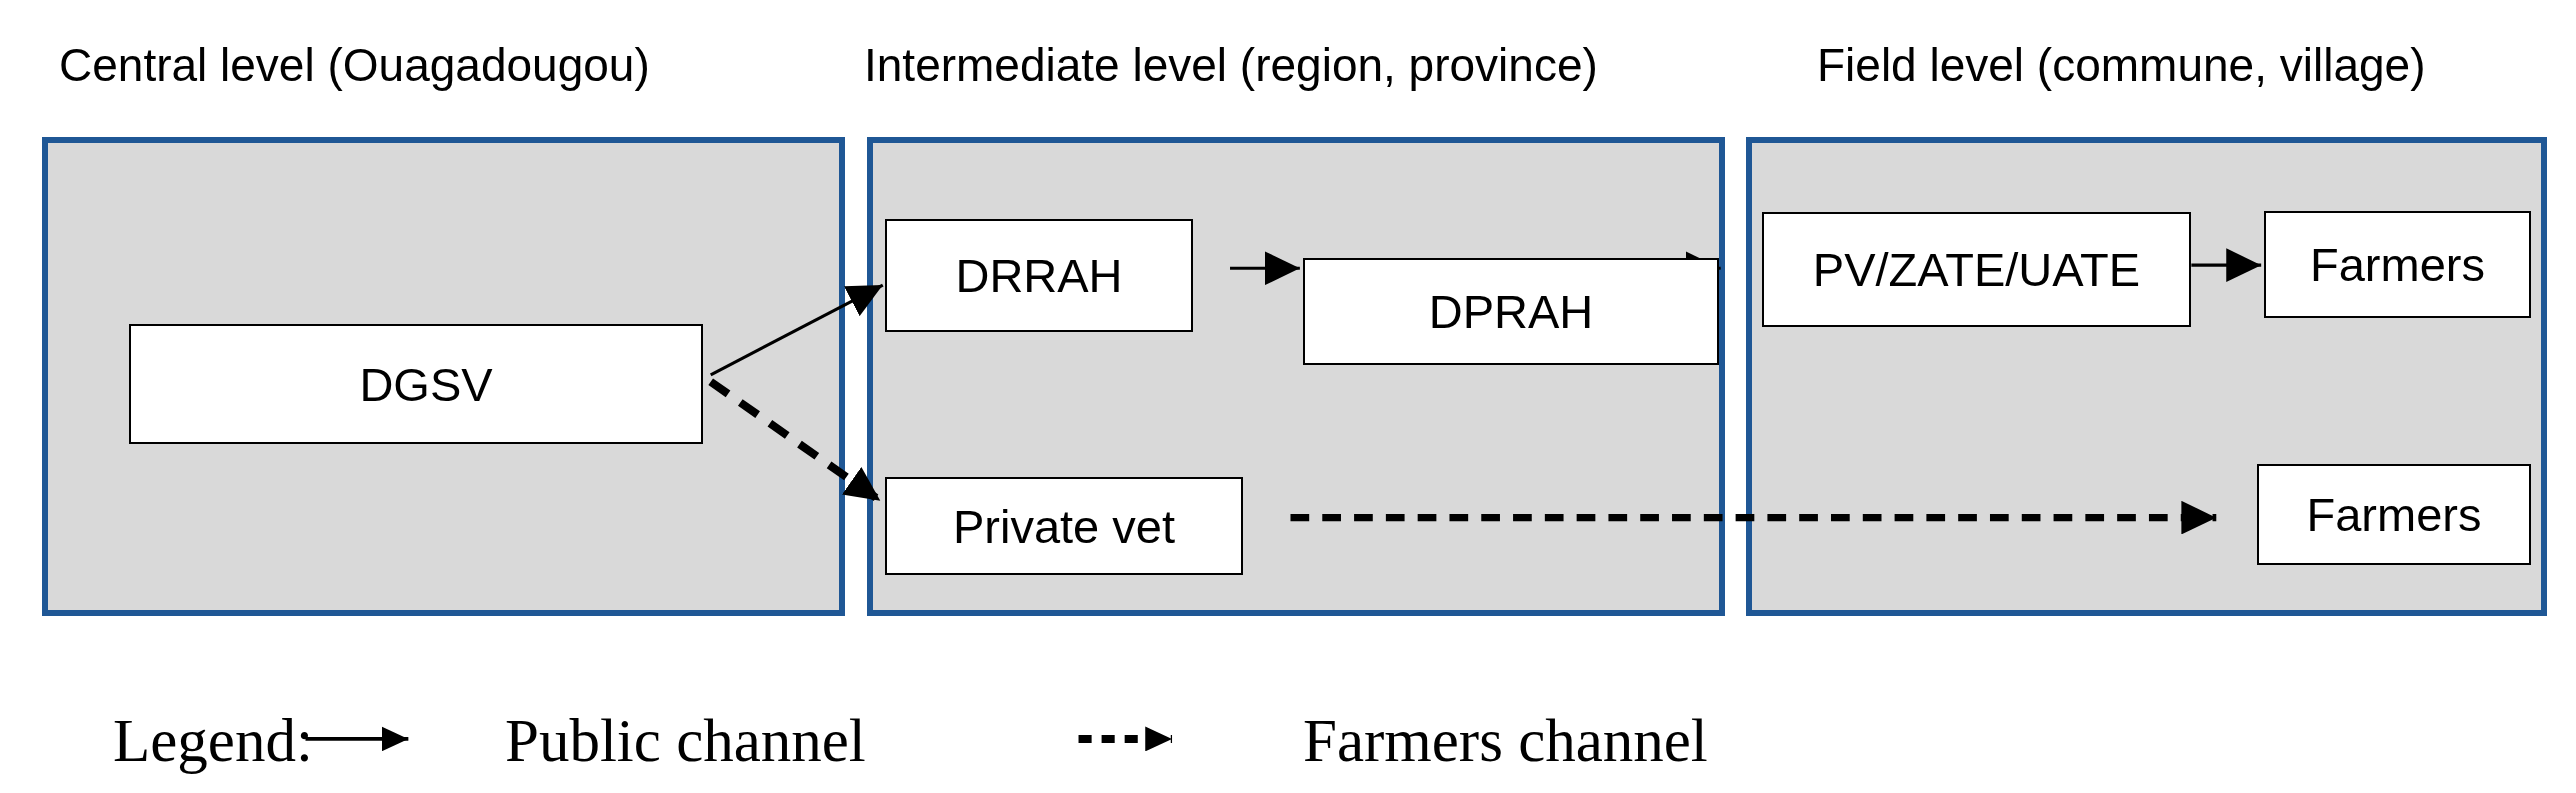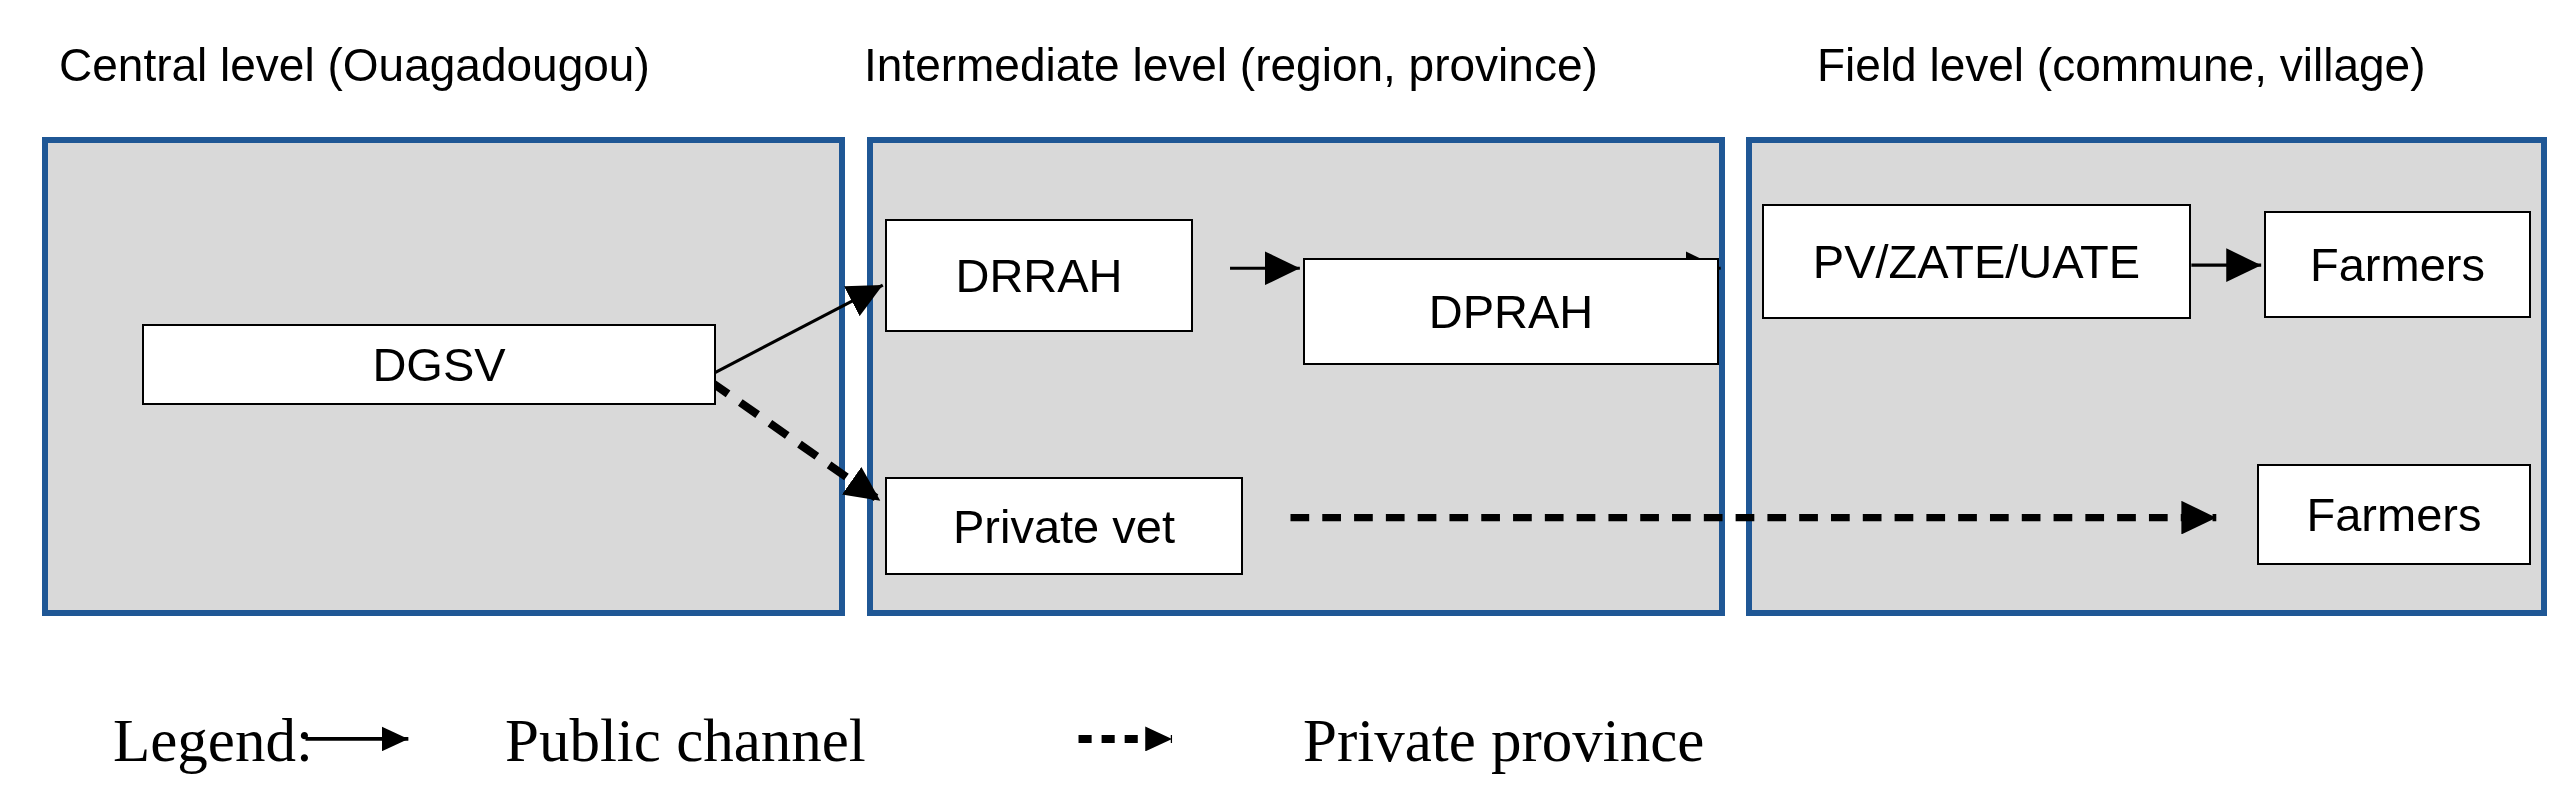--- a/index.html
+++ b/index.html
@@ -39,24 +39,24 @@
     box-sizing: border-box;
     background: var(--box-fill, #FFFFFF);
     border: 2.5px solid var(--box-border, #000000);
     display: flex;
     align-items: center;
     justify-content: center;
     font-size: 47px;
     white-space: nowrap;
     color: var(--text, #000000);
   }
-  .node-dgsv            { left: 142px;  top: 324px; width: 574px; height: 81px; padding-left: 20px; }
+  .node-dgsv            { left: 129px;  top: 324px; width: 574px; height: 120px; padding-left: 20px; }
   .node-drrah           { left: 885px; top: 219px; width: 308px; height: 113px; }
   .node-dprah           { left: 1303px; top: 216px; width: 416px; height: 107px; margin-top: 42px; }
-  .node-pv-zate-uate    { left: 1762px; top: 204px; width: 429px; height: 115px; }
+  .node-pv-zate-uate    { left: 1762px; top: 212px; width: 429px; height: 115px; }
   .node-farmers-field   { left: 2264px; top: 211px; width: 267px; height: 107px; }
   .node-private-vet     { left: 885px; top: 477px; width: 358px; height: 98px; }
   .node-farmers-private { left: 2257px; top: 464px; width: 274px; height: 101px; }
   .arrows {
     position: absolute;
     left: 0; top: 0;
     width: 2576px;
     height: 794px;
     pointer-events: none;
   }
@@ -122,16 +122,16 @@
   <div class="node node-dgsv">DGSV</div>
   <div class="node node-drrah">DRRAH</div>
   <div class="node node-dprah">DPRAH</div>
   <div class="node node-pv-zate-uate">PV/ZATE/UATE</div>
   <div class="node node-farmers-field">Farmers</div>
   <div class="node node-private-vet">Private vet</div>
   <div class="node node-farmers-private">Farmers</div>
 
   <div class="legend-text legend-label">Legend:</div>
   <div class="legend-text legend-public">Public channel</div>
-  <div class="legend-text legend-private">Private province</div>
+  <div class="legend-text legend-private">Farmers channel</div>
 
 </div>
 
 
 </body></html>

